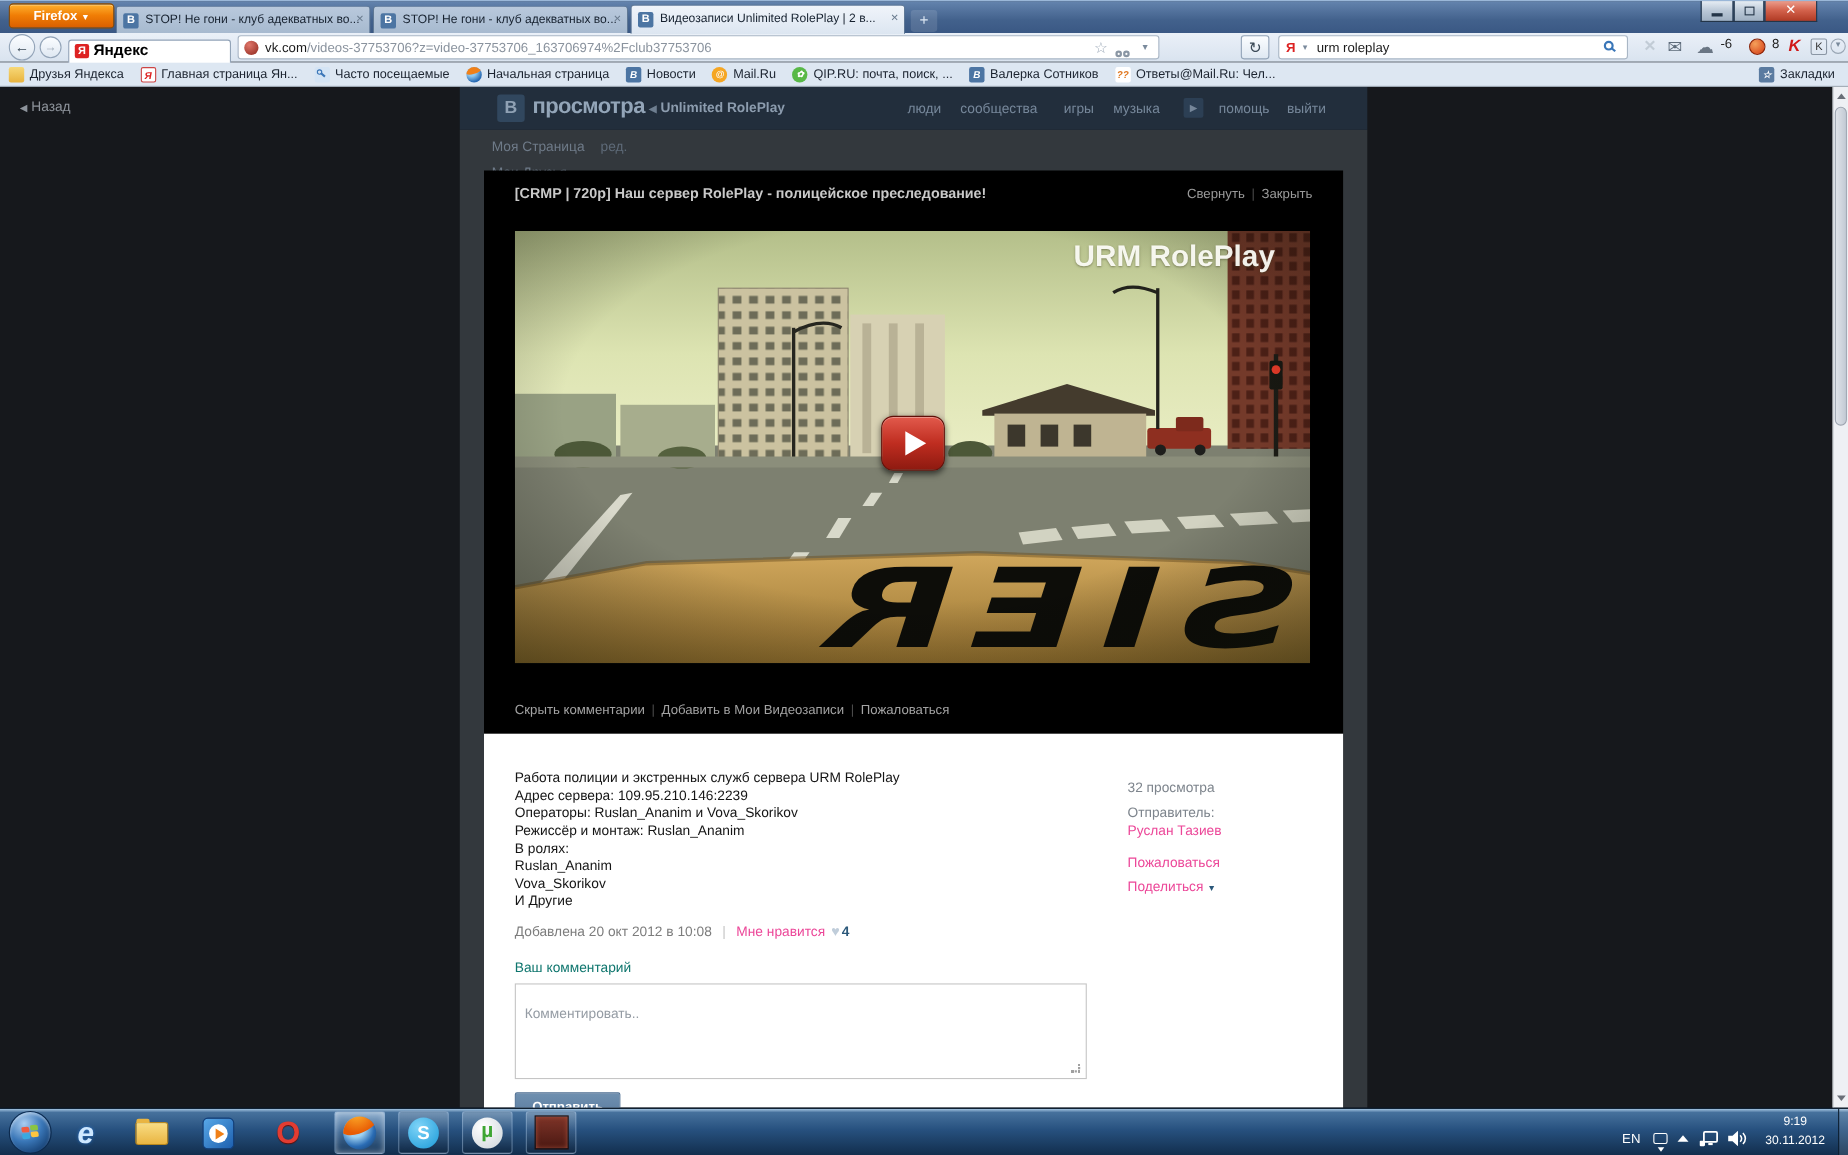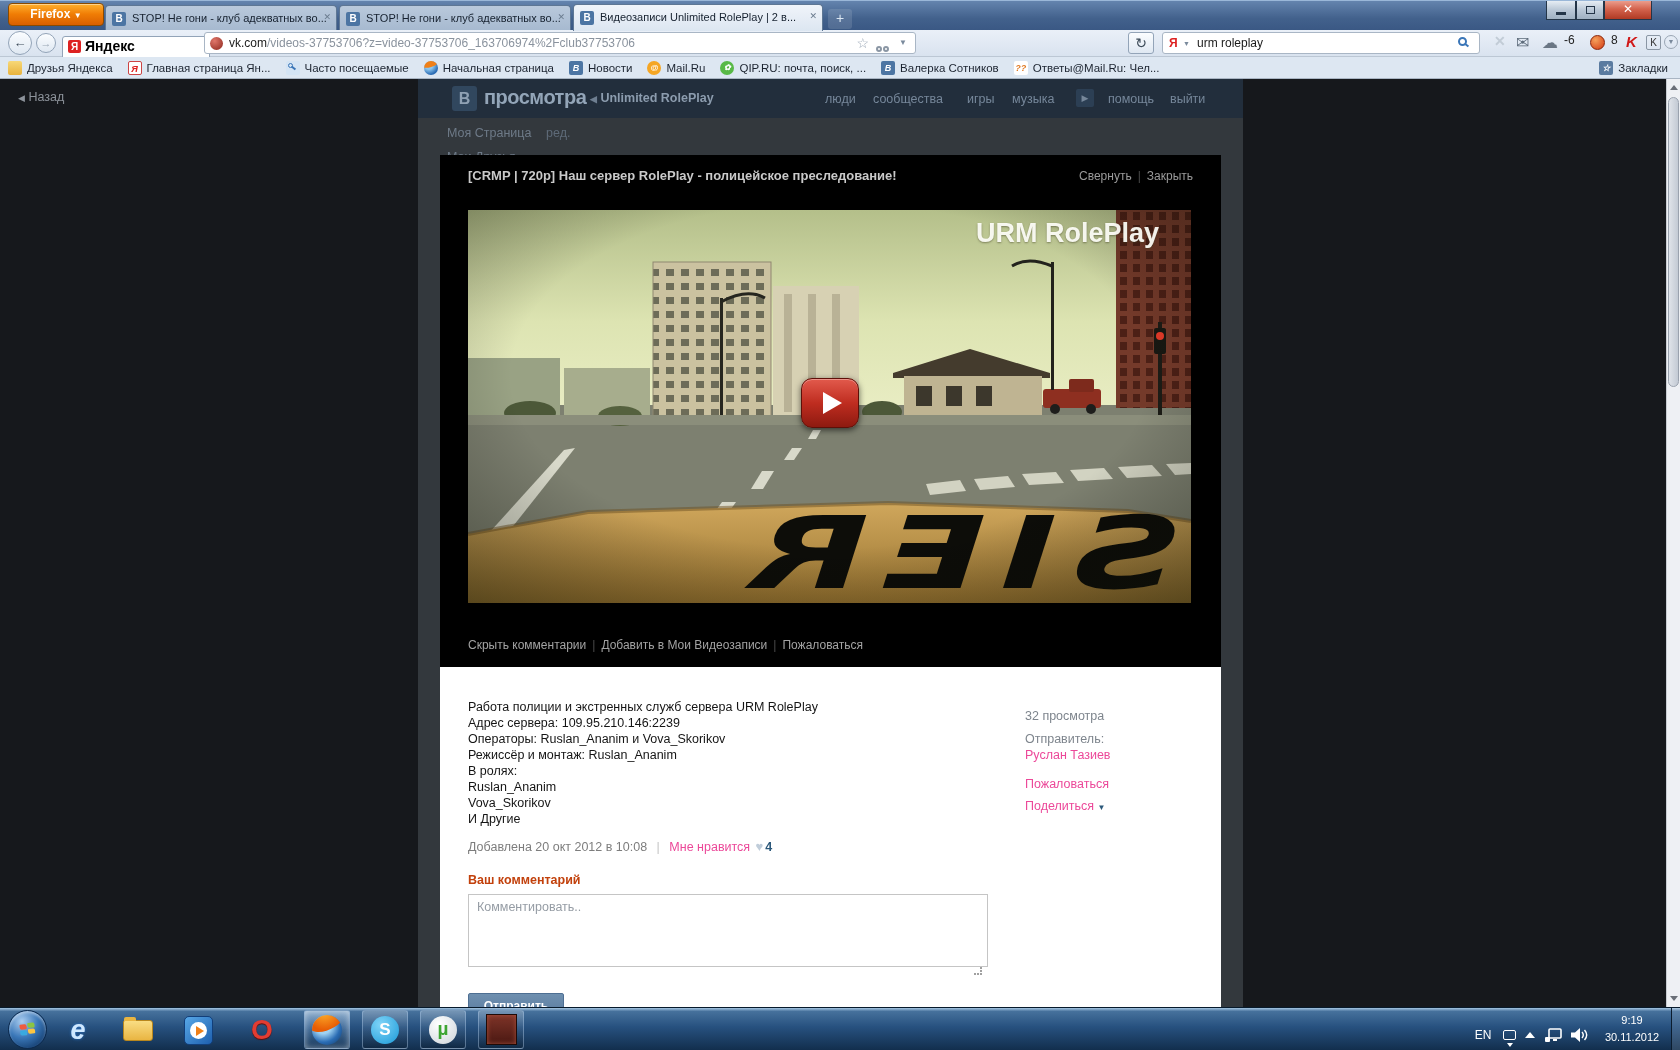--- a/index.html
+++ b/index.html
@@ -11,21 +11,21 @@
 .tab{position:absolute;top:4px;height:26px;background:linear-gradient(180deg,#b9c9dc,#a6b9cf);border:1px solid #5e7794;border-bottom:none;border-radius:4px 4px 0 0;font-size:11px;color:#16212f;padding:6px 18px 0 26px;white-space:nowrap;overflow:hidden}
 .tab.active{background:linear-gradient(180deg,#f0f4fa,#dce6f1);top:3px;height:27px;z-index:2}
 .fav{position:absolute;left:6px;top:6px;width:14px;height:14px;background:#4c75a3;border-radius:2px;color:#fff;font-size:10px;font-weight:bold;text-align:center;line-height:14px}
 .tclose{position:absolute;right:5px;top:6px;font-size:9px;color:#6a7b8e}
 .newtab{position:absolute;left:828px;top:8px;width:24px;height:20px;border-radius:3px;background:rgba(255,255,255,.12);color:#dbe6f2;text-align:center;line-height:18px;font-size:14px}
 .wbtn{position:absolute;top:0;height:19px;border:1px solid #243548;border-top:none;background:linear-gradient(180deg,#e6edf4,#b9c7d6 50%,#9fb0c2);color:#243548;text-align:center;font-size:10px;line-height:17px}
 .wbtn.close{background:linear-gradient(180deg,#eb9d8c,#d4634d 45%,#b03a24);color:#fff}
 
 .navbar{position:absolute;left:0;top:30px;width:1680px;height:27px;background:linear-gradient(180deg,#eaf0f8,#d9e3ef);border-bottom:1px solid #bcc7d4}
 .cbtn{position:absolute;border:1px solid #93a4b8;background:linear-gradient(180deg,#fbfdff,#dfe8f2);color:#3c4a58;text-align:center}
-.urlfield{position:absolute;left:204px;top:2px;width:712px;height:22px;background:#fff;border:1px solid #a9b6c5;border-radius:3px;font-size:12px;line-height:20px;color:#1a1a1a;padding-left:24px;white-space:nowrap;overflow:hidden}
+.urlfield{position:absolute;left:216px;top:2px;width:838px;height:22px;background:#fff;border:1px solid #a9b6c5;border-radius:3px;font-size:12px;line-height:20px;color:#1a1a1a;padding-left:24px;white-space:nowrap;overflow:hidden}
 .urlrest{color:#8a939e}
 .favsite{position:absolute;left:5px;top:4px;width:13px;height:13px;border-radius:50%;background:radial-gradient(circle at 35% 30%,#e0766a,#8c261c)}
 .mag{width:9px;height:9px;border:2px solid #3a76b8;border-radius:50%;position:relative;display:inline-block}
 .mag:after{content:"";position:absolute;width:5px;height:2px;background:#3a76b8;right:-4px;bottom:-2px;transform:rotate(40deg)}
 .addon{position:absolute;top:3px;font-size:14px;color:#5d6b7a}
 
 .bmbar{position:absolute;left:0;top:57px;width:1680px;height:22px;background:#dde7f2;border-bottom:1px solid #a9b5c3;display:flex;align-items:center;padding-left:8px;gap:15px;font-size:11.5px;color:#1c2430}
 .bm{display:flex;align-items:center;gap:5px;white-space:nowrap}
 .bmi{width:14px;height:14px;border-radius:2px;flex:0 0 auto;text-align:center;font-size:9px;font-weight:bold;line-height:14px}
 
@@ -52,22 +52,22 @@
 .playbtn{position:absolute;left:333px;top:168px;width:58px;height:50px;border-radius:11px;background:linear-gradient(180deg,#e25a4c,#bf2d20 50%,#8e1a10);border:1px solid #5f0f08;box-shadow:inset 0 1px 0 rgba(255,255,255,.35),0 2px 6px rgba(0,0,0,.6)}
 .playbtn:after{content:"";position:absolute;left:21px;top:13px;border-left:19px solid #fff;border-top:11px solid transparent;border-bottom:11px solid transparent}
 .mact{position:absolute;left:28px;top:483px;font-size:12px;color:#a3a3a3}
 .mact a{color:#a3a3a3;text-decoration:none}
 .mwhite{position:absolute;left:0;top:512px;width:781px;height:340px;background:#fff}
 .desc{position:absolute;left:28px;top:32px;font-size:12.5px;line-height:16px;color:#151515}
 .daterow{position:absolute;left:28px;top:172px;font-size:12.5px;color:#7d7d7d}
 .bluelink{color:#ec4899;text-decoration:none}
 .heart{color:#c0cdda;font-size:13px;padding:0 2px}
 .likecnt{color:#2b587a;font-weight:bold}
-.comhead{position:absolute;left:28px;top:206px;font-size:12.5px;font-weight:bold;color:#c2410c}
-.comta{position:absolute;left:28px;top:227px;width:520px;height:73px;border:1px solid #c5c5c5;font-family:"Liberation Sans",sans-serif;font-size:12.5px;padding:5px 8px;color:#ec4899;resize:none;outline:none}
+.comhead{position:absolute;left:28px;top:206px;font-size:12.5px;font-weight:normal;color:#0f766e}
+.comta{position:absolute;left:28px;top:227px;width:520px;height:87px;border:1px solid #c5c5c5;font-family:"Liberation Sans",sans-serif;font-size:12.5px;padding:19px 8px;color:#ec4899;resize:none;outline:none}
 .comta::placeholder{color:#959ca4}
 .submit{position:absolute;left:28px;top:326px;width:96px;height:26px;background:linear-gradient(180deg,#6f90b0,#58799d);border:1px solid #4e6f93;border-radius:2px;color:#fff;font-size:12px;font-weight:bold;text-align:center;line-height:24px}
 .rcol{position:absolute;font-size:12.5px}
 
 .sb{position:absolute;left:1666px;top:79px;width:14px;height:928px;background:#eef0f4;border-left:1px solid #c8ccd2}
 .sbarr{position:absolute;left:3px;width:0;height:0;border-left:4px solid transparent;border-right:4px solid transparent}
 .sbthumb{position:absolute;left:1px;top:18px;width:11px;height:290px;background:linear-gradient(90deg,#dfe3e9,#c3cad4);border:1px solid #9aa2ae;border-radius:6px}
 
 .taskbar{position:absolute;left:0;top:1007px;width:1680px;height:43px;background:linear-gradient(180deg,#a6c6e2 0%,#46719c 8%,#27517f 45%,#122e4d 100%);border-top:1px solid #071a2c}
 .orb{position:absolute;left:8px;top:2px;width:39px;height:39px;border-radius:50%;background:radial-gradient(circle at 35% 28%,#aacdf0,#3a77b8 45%,#123a6b 85%);border:1px solid #0c2a4e;box-shadow:inset 0 2px 3px rgba(255,255,255,.5)}

